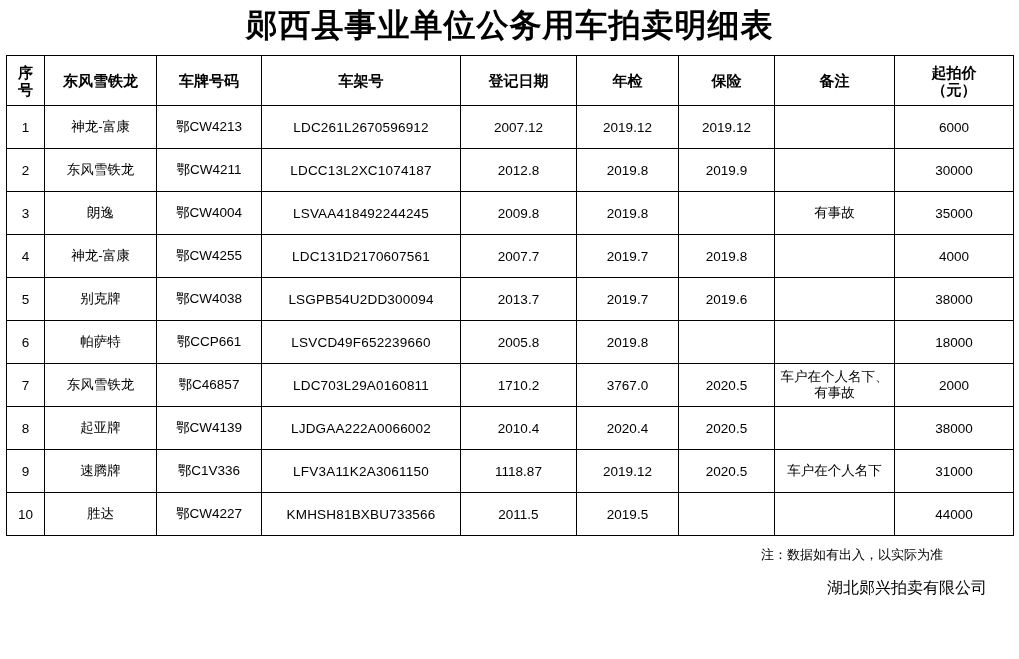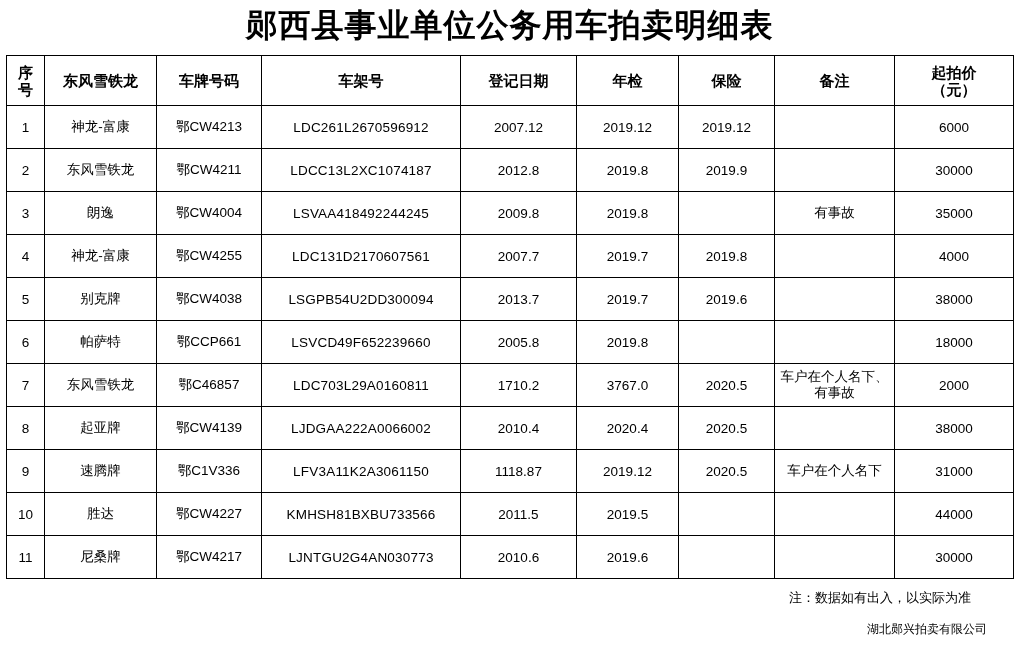--- a/index.html
+++ b/index.html
@@ -72,30 +72,30 @@
   col.w-insure { width: 96px; }
   col.w-remark { width: 120px; }
   col.w-price { width: 119px; }
 
   .header-two-line {
     display: block;
     line-height: 1.15;
   }
   .note {
     margin-top: 10px;
-    margin-right: 48px;
+    margin-right: 76px;
     text-align: right;
     font-size: 13px;
     font-family: "Liberation Sans", sans-serif;
   }
   .company {
     margin-top: 14px;
     margin-right: 32px;
     text-align: right;
-    font-size: 12px;
+    font-size: 16px;
     font-family: "Liberation Sans", sans-serif;
   }
 </style>
 </head>
 <body>
 
 <div class="page">
 
   <div class="doc-title">郧西县事业单位公务用车拍卖明细表</div>
 
@@ -234,30 +234,19 @@
         <td class="c-seq">10</td>
         <td class="c-brand">胜达</td>
         <td class="c-plate">鄂CW4227</td>
         <td class="c-vin">KMHSH81BXBU733566</td>
         <td class="c-date">2011.5</td>
         <td class="c-inspect">2019.5</td>
         <td class="c-insure"></td>
         <td class="c-remark"></td>
         <td class="c-price">44000</td>
       </tr>
-      <tr>
-        <td class="c-seq">11</td>
-        <td class="c-brand">尼桑牌</td>
-        <td class="c-plate">鄂CW4217</td>
-        <td class="c-vin">LJNTGU2G4AN030773</td>
-        <td class="c-date">2010.6</td>
-        <td class="c-inspect">2019.6</td>
-        <td class="c-insure"></td>
-        <td class="c-remark"></td>
-        <td class="c-price">30000</td>
-      </tr>
     </tbody>
   </table>
 
   <div class="note">注：数据如有出入，以实际为准</div>
   <div class="company">湖北郧兴拍卖有限公司</div>
 
 </div>
 
 </body></html>

